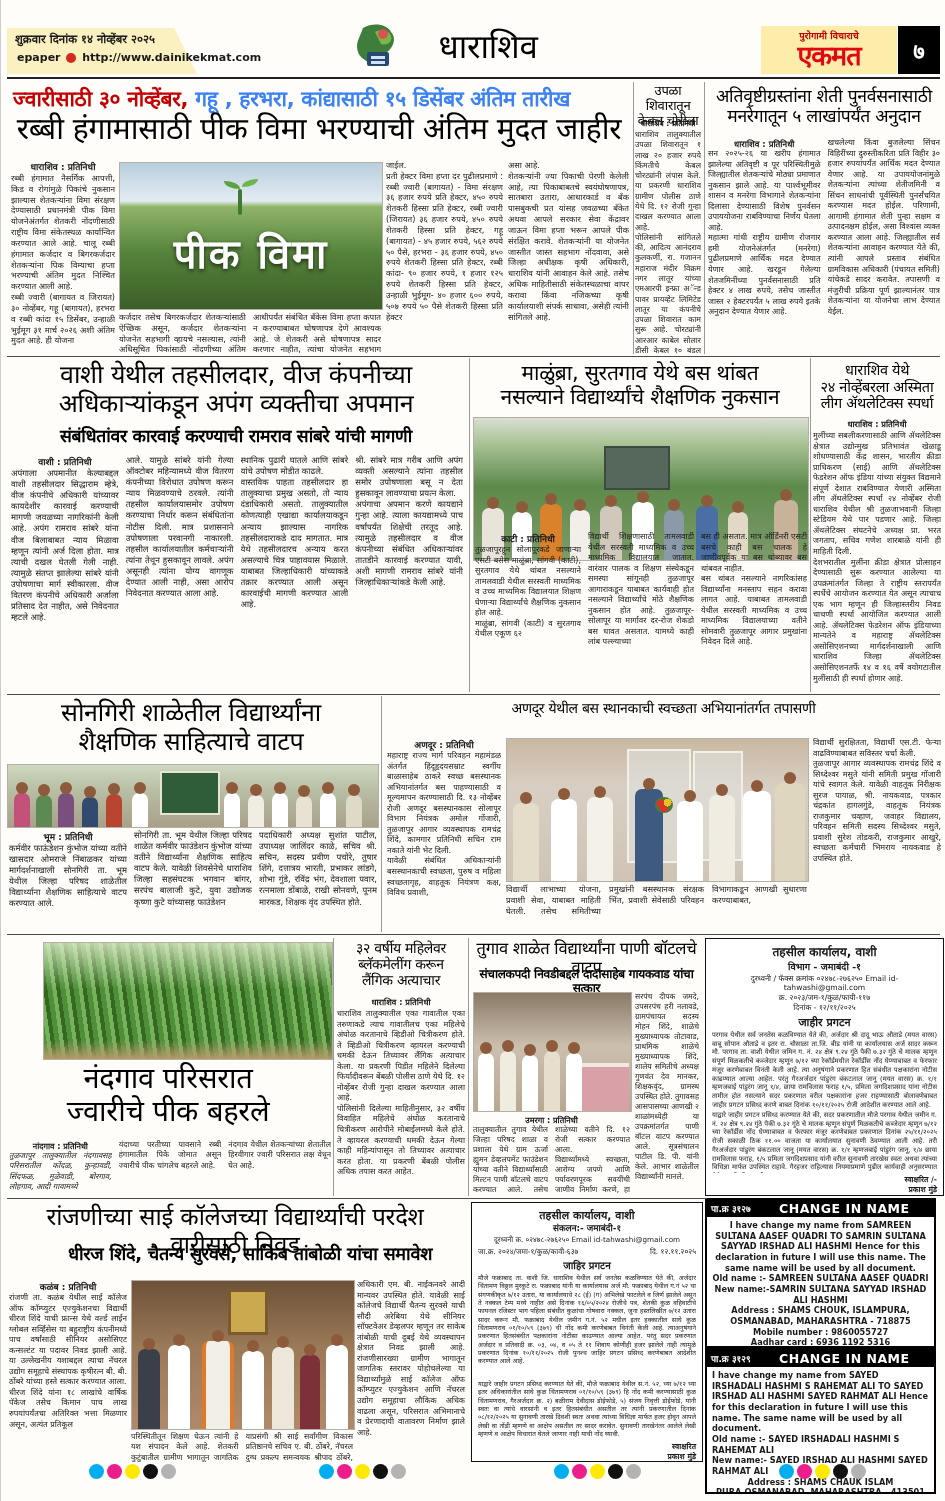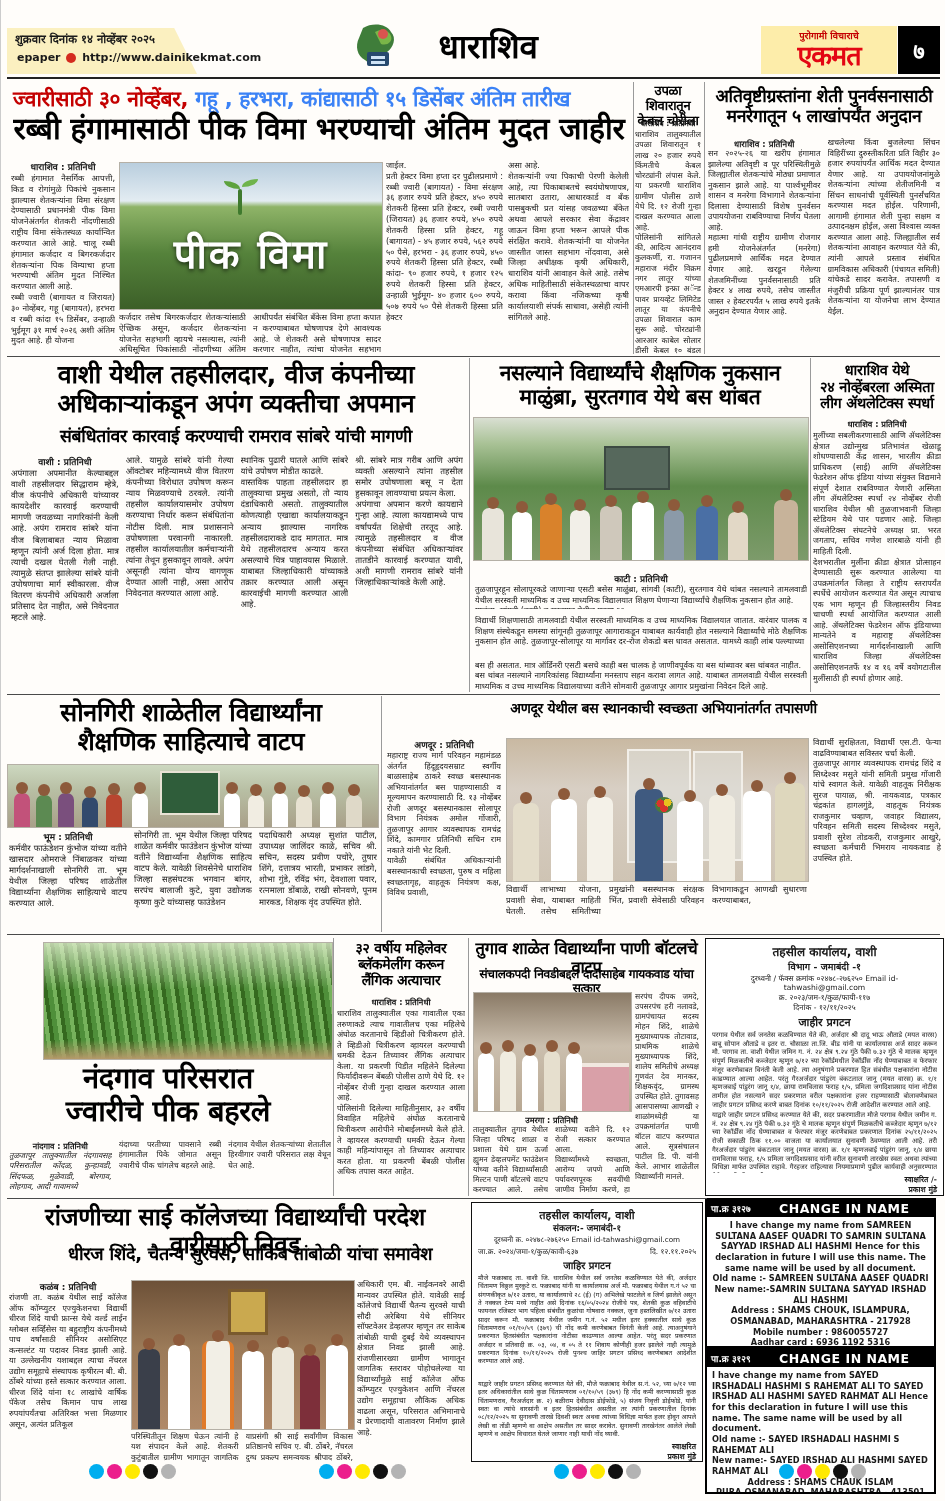--- a/index.html
+++ b/index.html
@@ -1,20 +1,20 @@
 <!DOCTYPE html>
 <html><head>
 <meta charset="utf-8">
 <style>
   html,body{margin:0;padding:0;background:#e8e8e4;}
   #page{position:relative;width:945px;height:1501px;background:#fffdfa;margin:0 auto;
         font-family:"DejaVu Sans",sans-serif;color:#1a1a1a;overflow:hidden;
         border-left:1px solid #ccc;border-right:1px solid #ccc;}
   .abs{position:absolute;}
-  .hl{font-weight:700;color:#000;text-align:center;line-height:1.15;letter-spacing:-.3px;}
+  .hl{font-weight:400;color:#000;text-align:center;line-height:1.15;letter-spacing:-.3px;}
   .by{font-weight:700;font-size:9px;text-align:center;}
   .bt{font-size:8.4px;line-height:1.32;text-align:justify;white-space:pre-line;overflow:hidden;}
   .cols{display:flex;gap:7px;}
   .cols>div{flex:1;min-width:0;overflow:hidden;}
   .vr{position:absolute;width:1px;background:#9a9a9a;}
   .hrule{position:absolute;left:6px;right:6px;height:1px;background:#4a4a4a;}
   .ph{position:absolute;overflow:hidden;border:1px solid #b5b0a6;}
   .fig{position:absolute;bottom:0;border-radius:7px 7px 0 0;}
   .fig::before{content:'';position:absolute;top:-11px;left:50%;transform:translateX(-50%);
                width:12px;height:12px;border-radius:50%;background:#8d5a3b;}
@@ -129,37 +129,37 @@
     </div>
     <div class="bt">आले. यामुळे सांबरे यांनी गेल्या ऑक्टोबर महिन्यामध्ये वीज वितरण कंपनीच्या विरोधात उपोषण करून न्याय मिळवण्याचे ठरवले. त्यांनी तहसील कार्यालयासमोर उपोषण करण्याचा निर्धार करून संबंधितांना नोटीस दिली. मात्र प्रशासनाने उपोषणाला परवानगी नाकारली. तहसील कार्यालयातील कर्मचाऱ्यांनी त्यांना तेथून हुसकावून लावले. अपंग असूनही त्यांना योग्य वागणूक देण्यात आली नाही, असा आरोप निवेदनात करण्यात आला आहे.</div>
     <div class="bt">स्थानिक पुढारी घातले आणि सांबरे यांचे उपोषण मोडीत काढले.
 वास्तविक पाहता तहसीलदार हा तालुक्याचा प्रमुख असतो, तो न्याय दंडाधिकारी असतो. तालुक्यातील कोणत्याही एखाद्या कार्यालयाकडून अन्याय झाल्यास नागरिक तहसीलदाराकडे दाद मागतात. मात्र येथे तहसीलदारच अन्याय करत असल्याचे चित्र पाहावयास मिळाले. याबाबत जिल्हाधिकारी यांच्याकडे तक्रार करण्यात आली असून कारवाईची मागणी करण्यात आली आहे.</div>
     <div class="bt">श्री. सांबरे मात्र गरीब आणि अपंग व्यक्ती असल्याने त्यांना तहसील समोर उपोषणाला बसू न देता हुसकावून लावण्याचा प्रयत्न केला.
 अपंगाचा अपमान करणे कायद्याने गुन्हा आहे. त्याला कायद्यामध्ये पाच वर्षांपर्यंत शिक्षेची तरतूद आहे. त्यामुळे तहसीलदार व वीज कंपनीच्या संबंधित अधिकाऱ्यांवर तातडीने कारवाई करण्यात यावी, अशी मागणी रामराव सांबरे यांनी जिल्हाधिकाऱ्यांकडे केली आहे.</div>
   </div>
 
   <div class="vr" style="left:468px;top:358px;height:334px;"></div>
   <div class="abs hl" style="left:472px;top:361px;width:334px;font-size:21px;">
+    <div>माळुंब्रा, सुरतगाव येथे बस थांबत</div>
     <div>नसल्याने विद्यार्थ्यांचे शैक्षणिक नुकसान</div>
-    <div>माळुंब्रा, सुरतगाव येथे बस थांबत</div>
   </div>
   <div class="ph" style="left:472px;top:417px;width:334px;height:142px;background:linear-gradient(to bottom,#d9dfd2 0%,#a9c296 18%,#5d8a4a 48%,#7d9b6b 100%);">
     <span class="abs" style="left:130px;top:28px;width:62px;height:40px;background:#56685c;border:2px solid #3c4a42;"></span>
     <span class="fig" style="left:8px;width:22px;height:52px;background:#e8e4da;"></span>
     <span class="fig" style="left:38px;width:20px;height:48px;background:#fff;"></span>
     <span class="fig" style="left:66px;width:22px;height:56px;background:#d9822b;"></span>
     <span class="fig" style="left:96px;width:20px;height:50px;background:#f2efe8;"></span>
     <span class="fig" style="left:126px;width:22px;height:54px;background:#cfc8bb;"></span>
     <span class="fig" style="left:158px;width:22px;height:58px;background:#fff;"></span>
     <span class="fig" style="left:190px;width:20px;height:50px;background:#8b9aa8;"></span>
     <span class="fig" style="left:222px;width:22px;height:54px;background:#4a6fa5;"></span>
     <span class="fig" style="left:254px;width:20px;height:48px;background:#e2d8c6;"></span>
     <span class="fig" style="left:300px;width:24px;height:60px;background:#c7b39a;"></span>
   </div>
-  <div class="abs cols" style="left:474px;top:572px;width:332px;height:126px;flex-direction:column;">
+  <div class="abs cols" style="left:474px;top:532px;width:332px;height:126px;">
     <div>
       <div class="by">काटी : प्रतिनिधी</div>
       <div class="bt" style="font-size:8px;">तुळजापूरहून सोलापूरकडे जाणाऱ्या एसटी बसेस माळुंब्रा, सांगवी (काटी), सुरतगाव येथे थांबत नसल्याने तामलवाडी येथील सरस्वती माध्यमिक व उच्च माध्यमिक विद्यालयात शिक्षण घेणाऱ्या विद्यार्थ्यांचे शैक्षणिक नुकसान होत आहे.
 माळुंब्रा, सांगवी (काटी) व सुरतगाव येथील एकूण ६२</div>
     </div>
     <div class="bt" style="font-size:8px;">विद्यार्थी शिक्षणासाठी तामलवाडी येथील सरस्वती माध्यमिक व उच्च माध्यमिक विद्यालयात जातात. वारंवार पालक व शिक्षण संस्थेकडून समस्या सांगूनही तुळजापूर आगाराकडून याबाबत कार्यवाही होत नसल्याने विद्यार्थ्यांचे मोठे शैक्षणिक नुकसान होत आहे. तुळजापूर-सोलापूर या मार्गावर दर-रोज शेकडो बस धावत असतात. यामध्ये काही लांब पल्ल्याच्या</div>
     <div class="bt" style="font-size:8px;">बस ही असतात. मात्र ऑर्डिनरी एसटी बसचे काही बस चालक हे जाणीवपूर्वक या बस थांब्यावर बस थांबवत नाहीत.
 बस थांबत नसल्याने नागरिकांसह विद्यार्थ्यांना मनस्ताप सहन करावा लागत आहे. याबाबत तामलवाडी येथील सरस्वती माध्यमिक व उच्च माध्यमिक विद्यालयाच्या वतीने सोमवारी तुळजापूर आगार प्रमुखांना निवेदन दिले आहे.</div>
   </div>
 
@@ -295,21 +295,21 @@
 
   <div class="cbox" style="left:704px;top:1198px;width:227px;height:146px;">
     <div class="cb-bar">
       <span class="cb-ref">पा.क्र ३१२७</span>
       <span class="cb-title">CHANGE IN NAME</span>
     </div>
     <div class="cb-body">
       <div>I have change my name from SAMREEN SULTANA AASEF QUADRI TO SAMRIN SULTANA SAYYAD IRSHAD ALI HASHMI Hence for this declaration in future I will use this name. The same name will be used by all document.</div>
       <div>Old name :- SAMREEN SULTANA AASEF QUADRI</div>
       <div>New name:-SAMRIN SULTANA SAYYAD IRSHAD ALI HASHMI</div>
-      <div>Address : SHAMS CHOUK, ISLAMPURA, OSMANABAD, MAHARASHTRA - 217928</div>
+      <div>Address : SHAMS CHOUK, ISLAMPURA, OSMANABAD, MAHARASHTRA - 718875</div>
       <div>Mobile number : 9860055727</div>
       <div>Aadhar card : 6936 1192 5316</div>
     </div>
   </div>
 
   <div class="cbox" style="left:704px;top:1348px;width:227px;height:142px;">
     <div class="cb-bar">
       <span class="cb-ref">पा.क्र ३१२९</span>
       <span class="cb-title">CHANGE IN NAME</span>
     </div>

